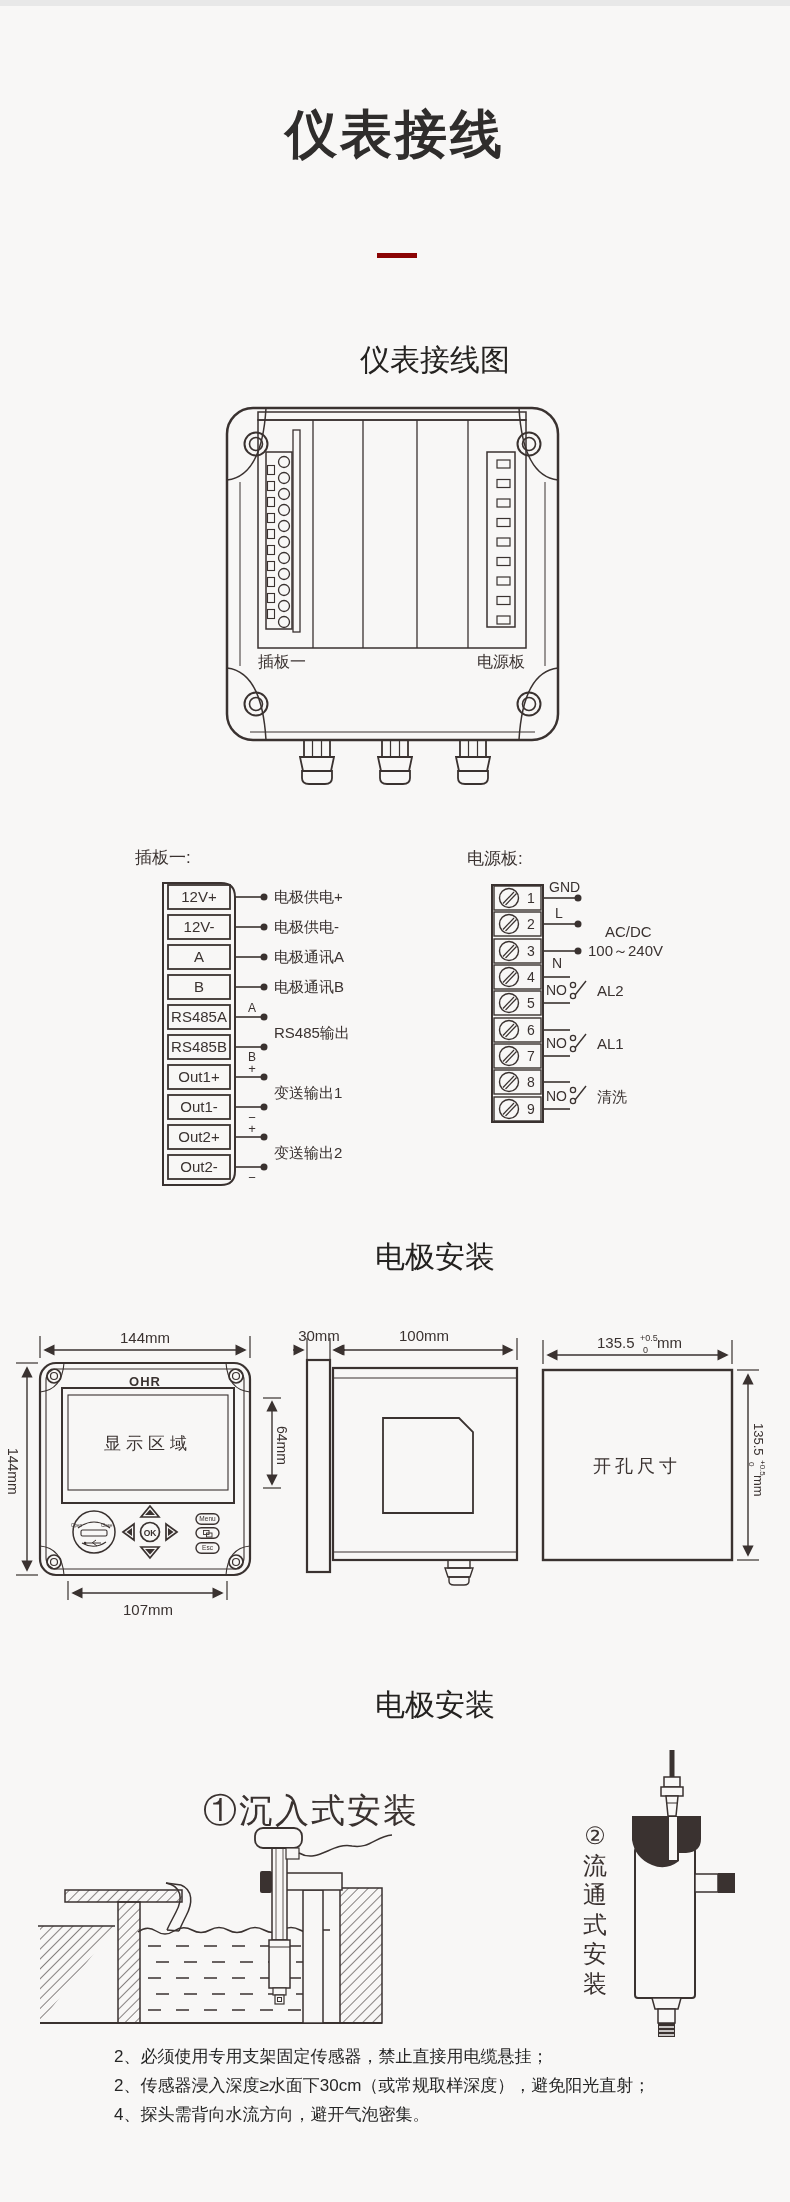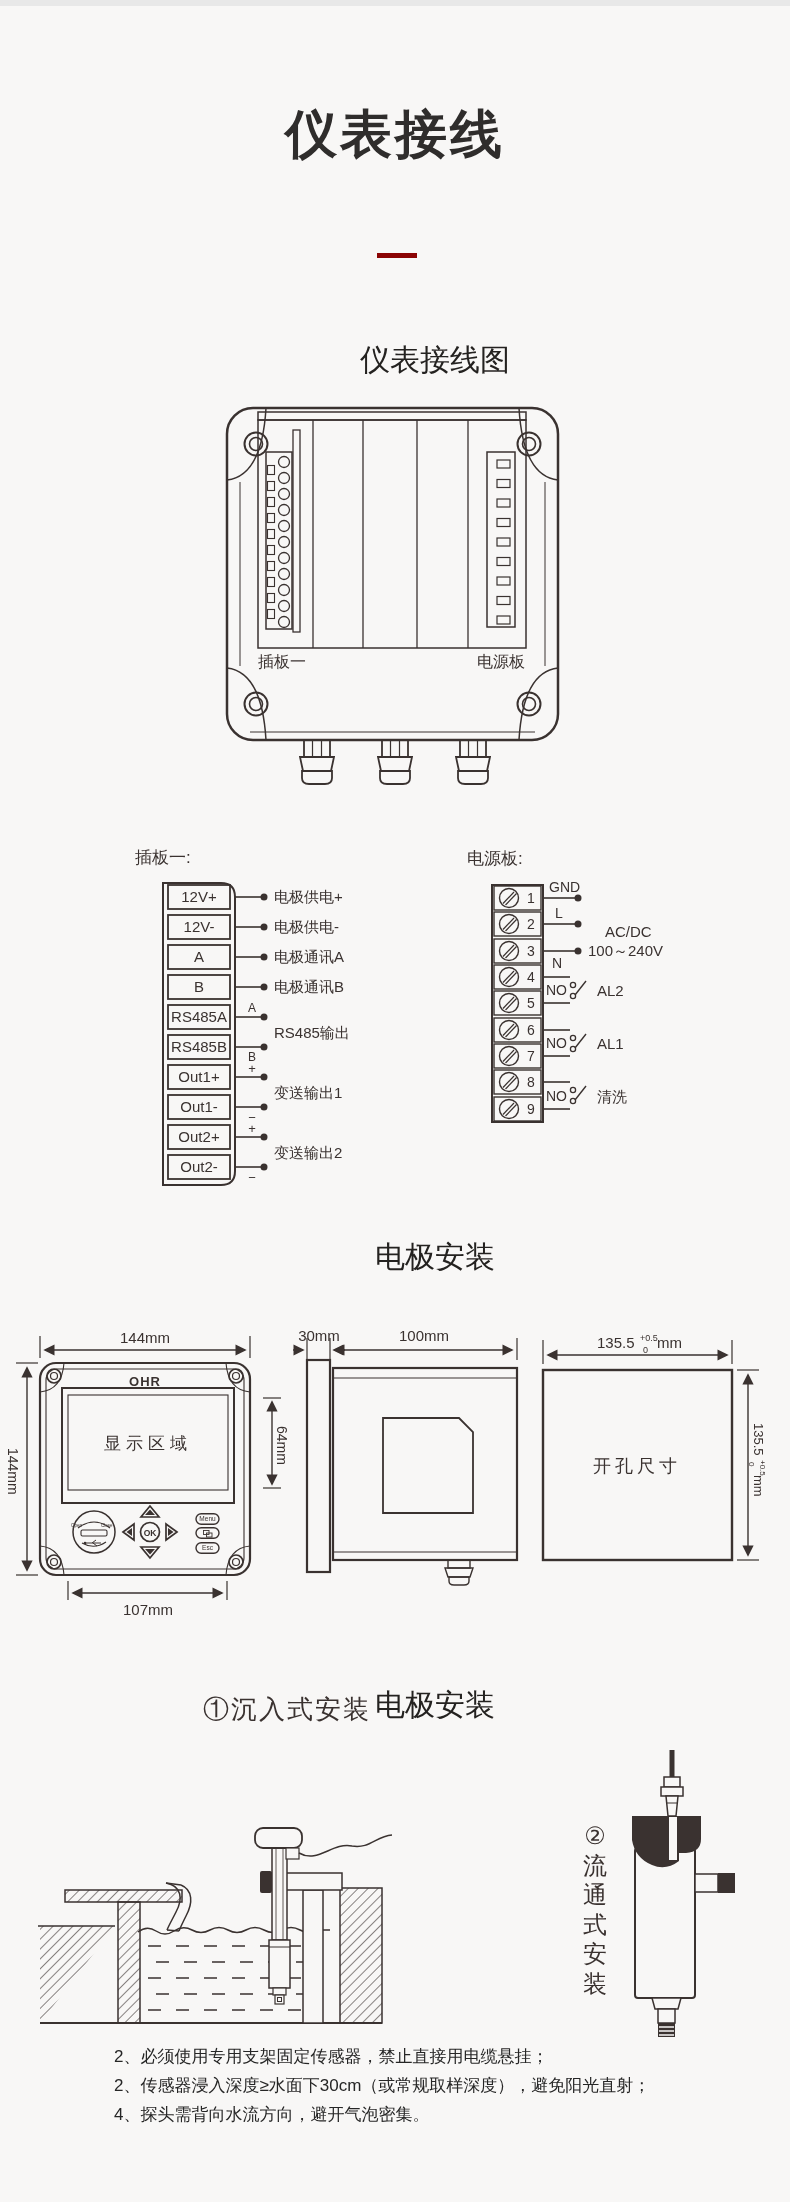--- a/index.html
+++ b/index.html
@@ -11,21 +11,21 @@
               letter-spacing:3px;color:#2f2d2c;}
   .red-dash{left:377px;top:253px;width:40px;height:5px;background:#8b0404;}
   .sec-head{left:0;width:790px;text-align:center;font-size:30px;font-weight:500;color:#242220;padding-left:40px;}
   svg{display:block;}
   svg text{font-family:"Liberation Sans",sans-serif;fill:#3a3230;}
   svg text.serif{font-family:"DejaVu Serif","Liberation Serif",serif;}
   .serif{font-family:"DejaVu Serif","Liberation Serif",serif;}
   .s{stroke:#3a3230;fill:none;}
   .sb{stroke:#3a3230;fill:#f8f7f6;}
   .f{fill:#3a3230;stroke:none;}
-  .imm-label{left:203px;top:1692px;font-size:26px;color:#3a3230;letter-spacing:2px;}
+  .imm-label{left:203px;top:1788px;font-size:34px;color:#3a3230;letter-spacing:2px;}
   .flow-label{left:580px;top:1822px;width:30px;text-align:center;font-size:24px;
               line-height:29.5px;color:#3a3230;}
   .flow-label span{display:block;}
   .notes{left:97px;top:2042px;width:640px;font-size:17px;line-height:29px;color:#262626;}
   .notes-items{padding-left:17px;}
 </style>
 </head>
 <body>
 
 <div class="abs topbar"></div>

